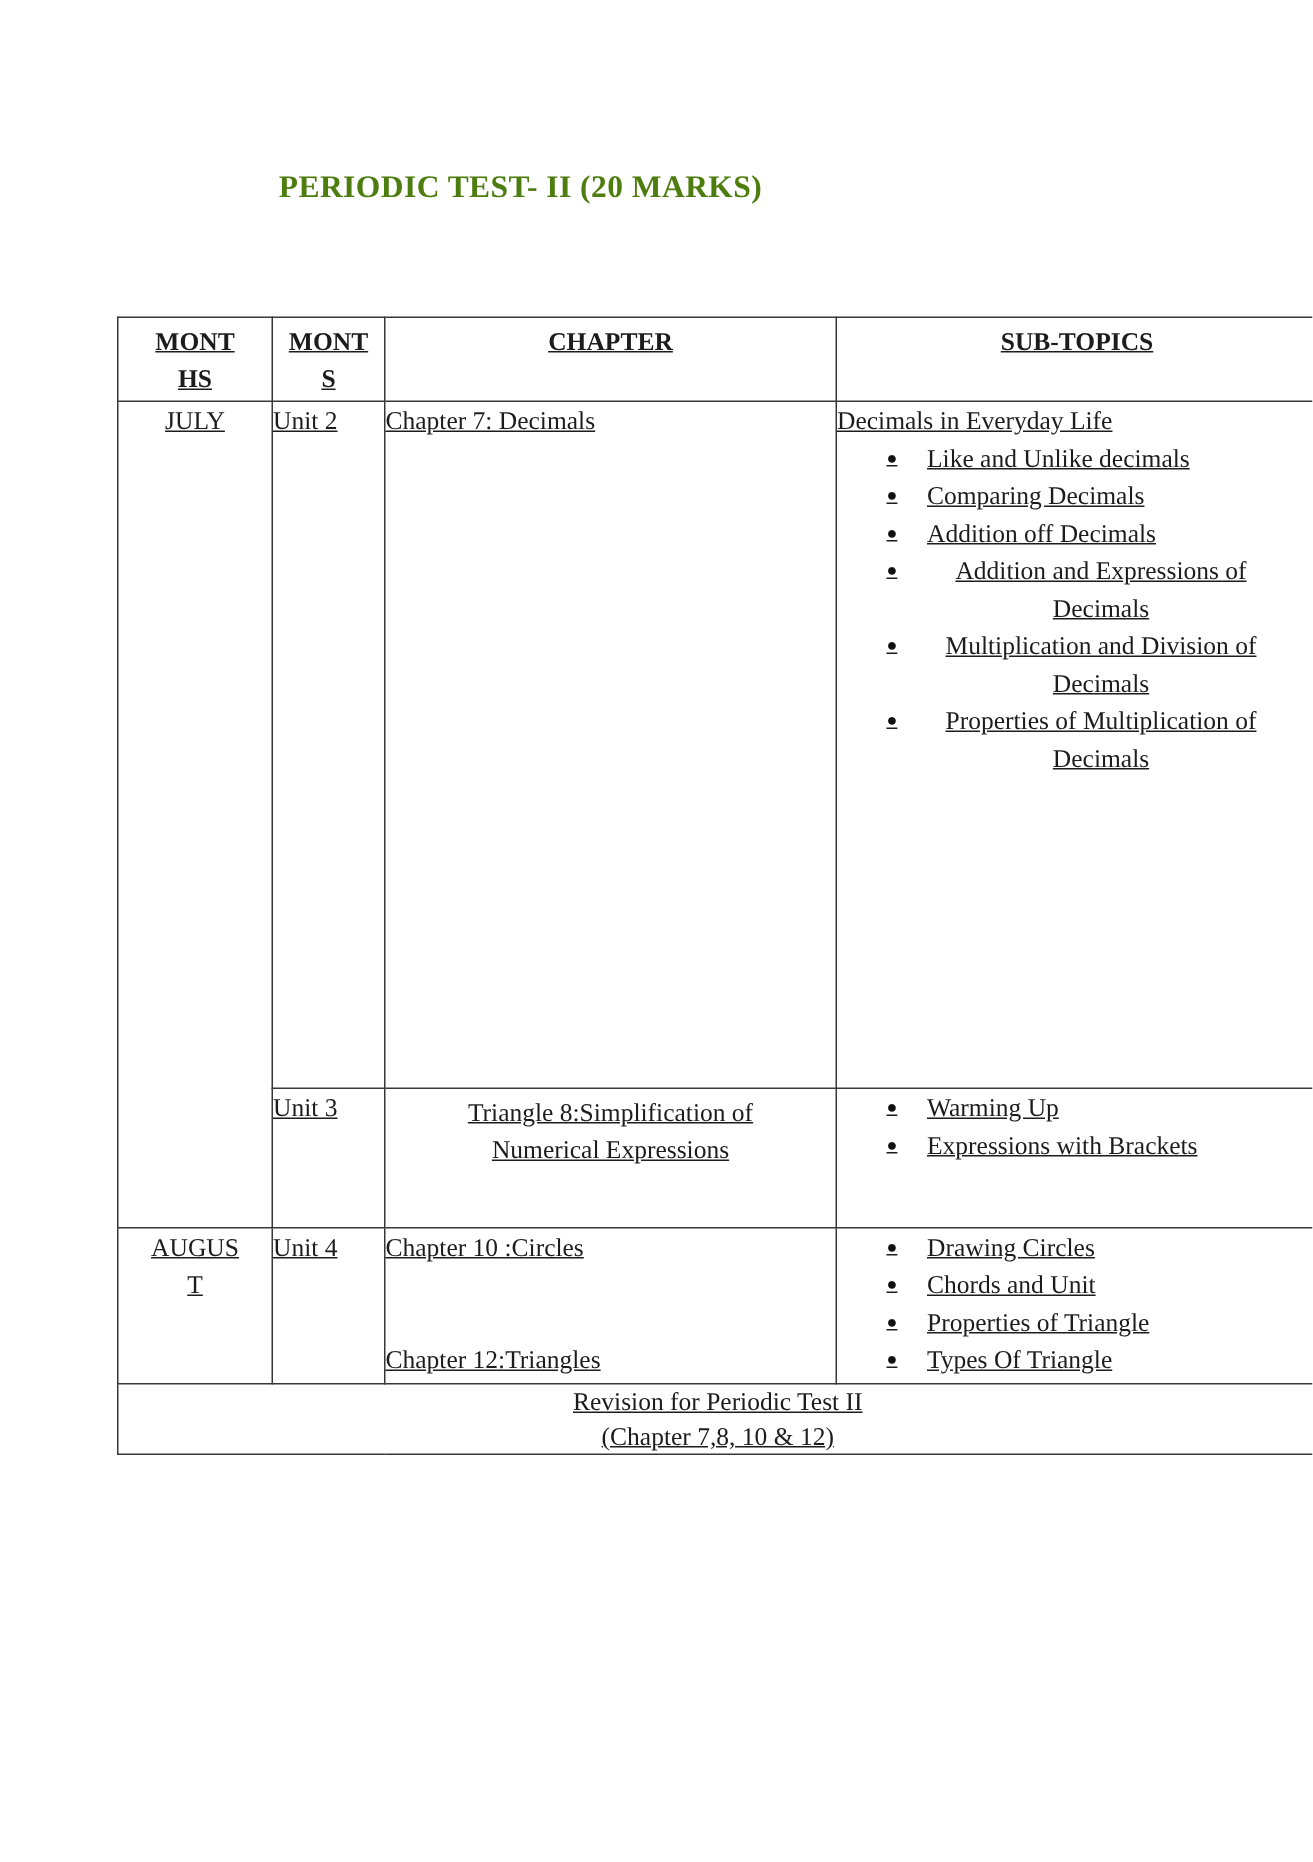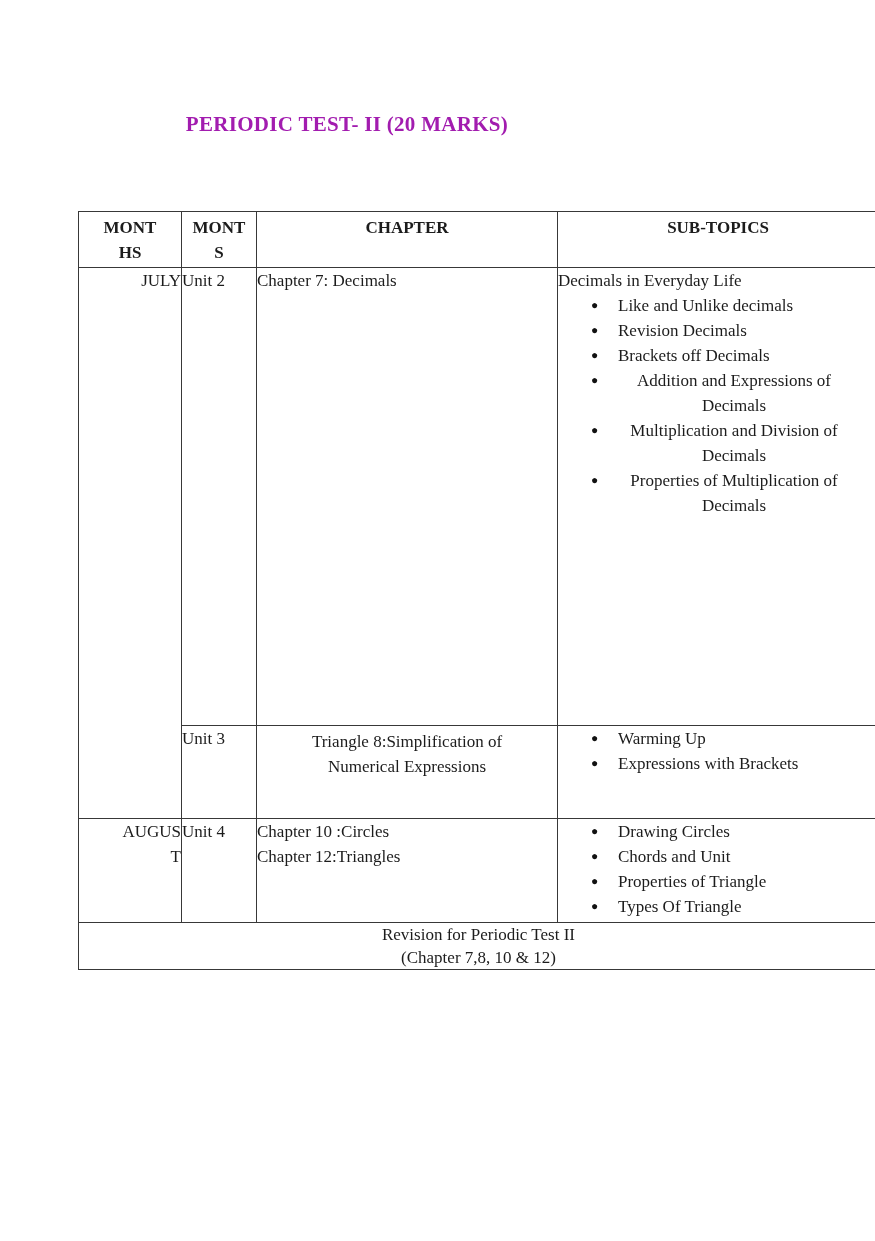--- a/index.html
+++ b/index.html
@@ -15,67 +15,68 @@
   .doc-title {
     position: absolute;
     top: 112px;
     left: 0;
     width: 694px;
     text-align: center;
     font-size: 21px;
     font-weight: bold;
     letter-spacing: 0.3px;
     margin: 0;
-    color: #a21caf;
+    color: #4d7c0f;
   }
   table.schedule {
     position: absolute;
     top: 211px;
     left: 78px;
     width: 800px;          
     border-collapse: collapse;
     table-layout: fixed;
     font-size: 17px;
     line-height: 25px;
   }
   .schedule col.c-months   { width: 103px; }
   .schedule col.c-units    { width: 75px;  }
   .schedule col.c-chapter  { width: 301px; }
   .schedule col.c-subtopic { width: 321px; }
   .schedule th, .schedule td {
     border: 1px solid #383838;
     vertical-align: top;
     padding: 0;
+    text-decoration: underline;
   }
   .schedule th {
     font-weight: bold;
     text-align: center;
     height: 52px;
     padding-top: 3px;
     line-height: 25px;
   }
   .hdr-line { display: block; }
   .r1 { height: 458px; }
   .r2 { height: 93px;  }
   .r3 { height: 104px; }
   .r4 { height: 47px;  }
   .cell-center { padding-top: 3px; }
-  .month-cell  { text-align: right; padding-top: 3px; }
+  .month-cell  { text-align: center; padding-top: 3px; }
   .month-line  { display: block; }
   .chapter-wrap2 {
     max-width: 262px;
     margin: 3px auto 0 auto;
     text-align: center;
   }
   .chapter-left {
     text-align: left;
     padding-left: 18px;
     padding-top: 3px;
   }
-  .chapter-second { }
+  .chapter-second { margin-top: 50px; }
   .subtopics-cell { padding: 2px 0 0 3px; }
   .intro { margin: 0; }
   ul.bullets {
     list-style: none;
     margin: 0 0 0 33px;
     padding: 0;
   }
   ul.bullets li { display: flex; }
   .blt {
     flex: 0 0 27px;
@@ -127,25 +128,25 @@
         <td class="cell-center">Chapter 7: Decimals</td>
         <td class="subtopics-cell">
           <p class="intro">Decimals in Everyday Life</p>
           <ul class="bullets">
             <li>
               <span class="blt">●</span>
               <span class="btxt">Like and Unlike decimals</span>
             </li>
             <li>
               <span class="blt">●</span>
-              <span class="btxt">Revision Decimals</span>
-            </li>
-            <li>
-              <span class="blt">●</span>
-              <span class="btxt">Brackets off Decimals</span>
+              <span class="btxt">Comparing Decimals</span>
+            </li>
+            <li>
+              <span class="blt">●</span>
+              <span class="btxt">Addition off Decimals</span>
             </li>
             <li>
               <span class="blt">●</span>
               <span class="btxt">Addition and Expressions of Decimals</span>
             </li>
             <li>
               <span class="blt">●</span>
               <span class="btxt">Multiplication and Division of Decimals</span>
             </li>
             <li>

